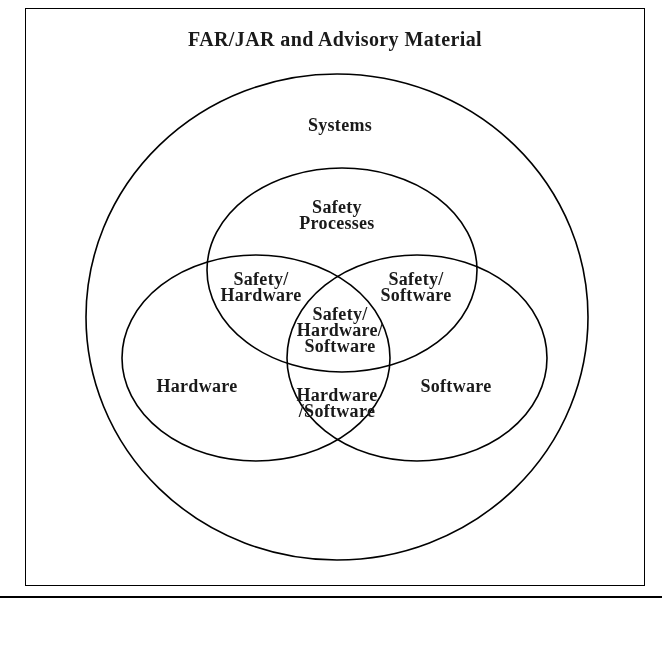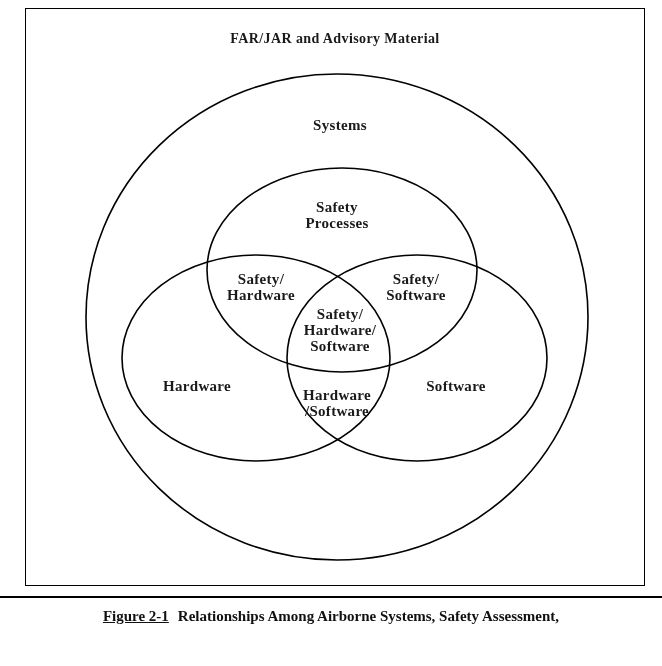--- a/index.html
+++ b/index.html
@@ -32,27 +32,27 @@
     width: 662px;
     height: 666px;
     pointer-events: none;
   }
   .label {
     position: absolute;
     transform: translateX(-50%);
     white-space: pre-line;
     text-align: center;
     font-weight: bold;
-    font-size: 15px;
+    font-size: 18px;
     line-height: 16px;
     color: #1a1a1a;
     letter-spacing: 0.3px;
   }
   .label.title {
-    font-size: 14px;
+    font-size: 20px;
     letter-spacing: 0.4px;
     text-align: center;
   }
   .caption-divider {
     position: absolute;
     left: 0;
     top: 596px;
     width: 662px;
     border-top: 2px solid #000000;
   }
@@ -106,18 +106,15 @@
   <div class="label" style="left:197px; top:378px;">Hardware</div>
 
   <div class="label" style="left:456px; top:378px;">Software</div>
 
   <div class="label" style="left:337px; top:387px;">Hardware
 /Software</div>
 
   <div class="caption-divider"></div>
 
   <div class="caption">
-    <div>
-      <span class="figure-label">Figure 2-1</span><span>Relationships Among Airborne Systems, Safety Assessment,</span>
-    </div>
   </div>
 
 </div>
 
 </body></html>

